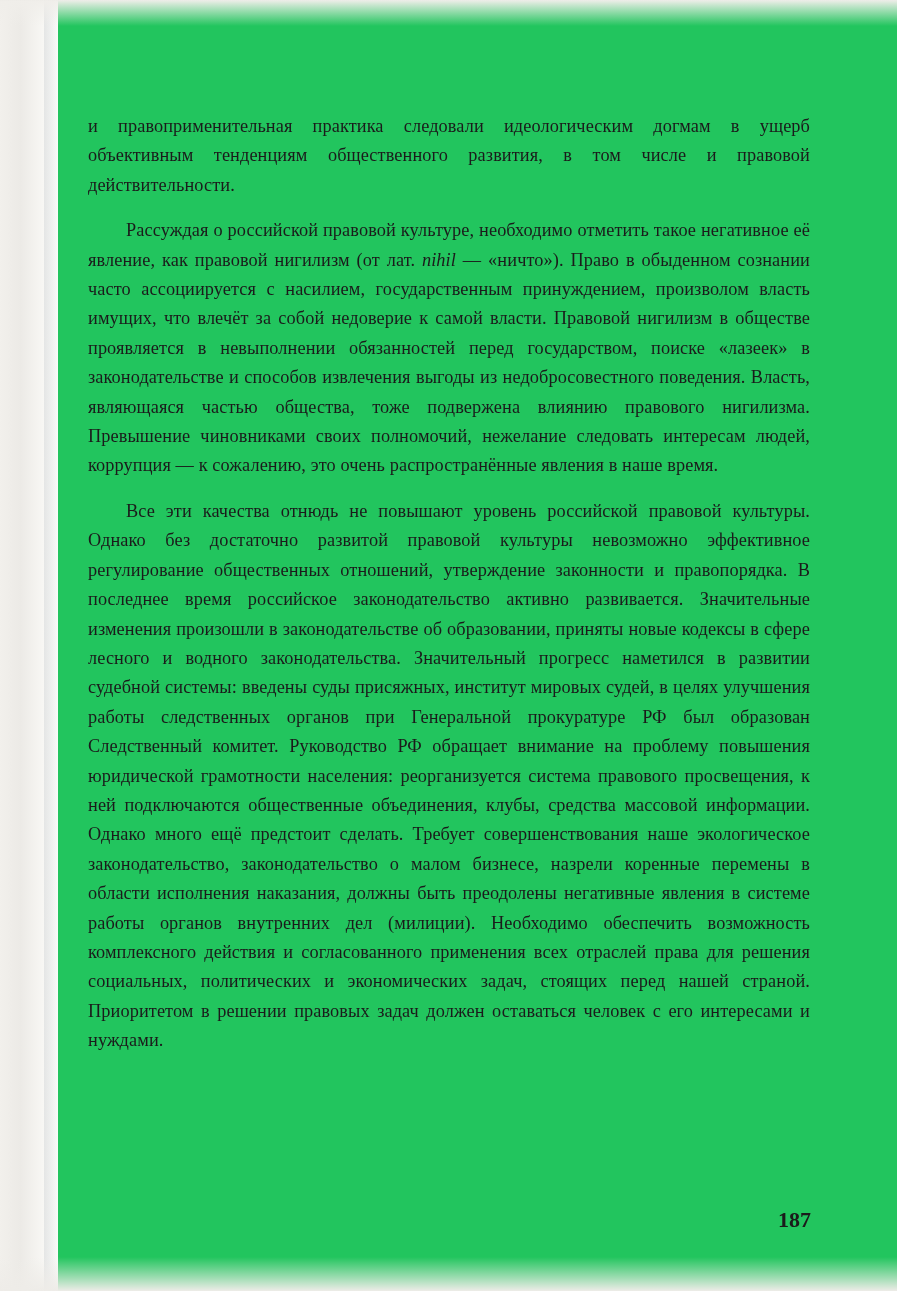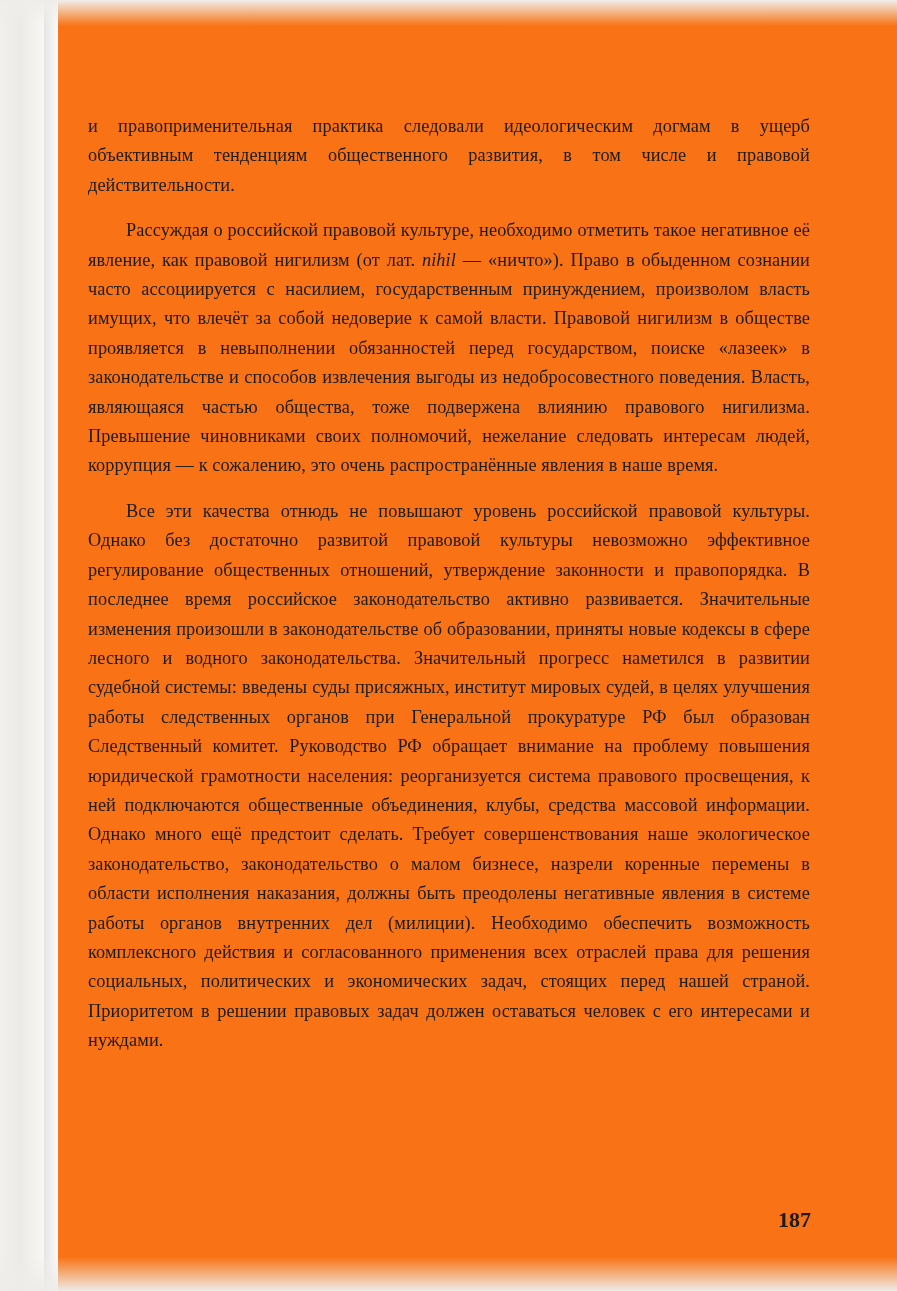--- a/index.html
+++ b/index.html
@@ -4,21 +4,21 @@
 <style>
   html, body {
     margin: 0;
     padding: 0;
     background: #ffffff;
   }
   .page {
     position: relative;
     width: 897px;
     height: 1291px;
-    background: #f97316;
+    background: #22c55e;
     overflow: hidden;
     font-family: "Liberation Serif", serif;
   }
   
   .spine-shadow {
     position: absolute;
     left: 0;
     top: 0;
     width: 58px;
     height: 100%;

